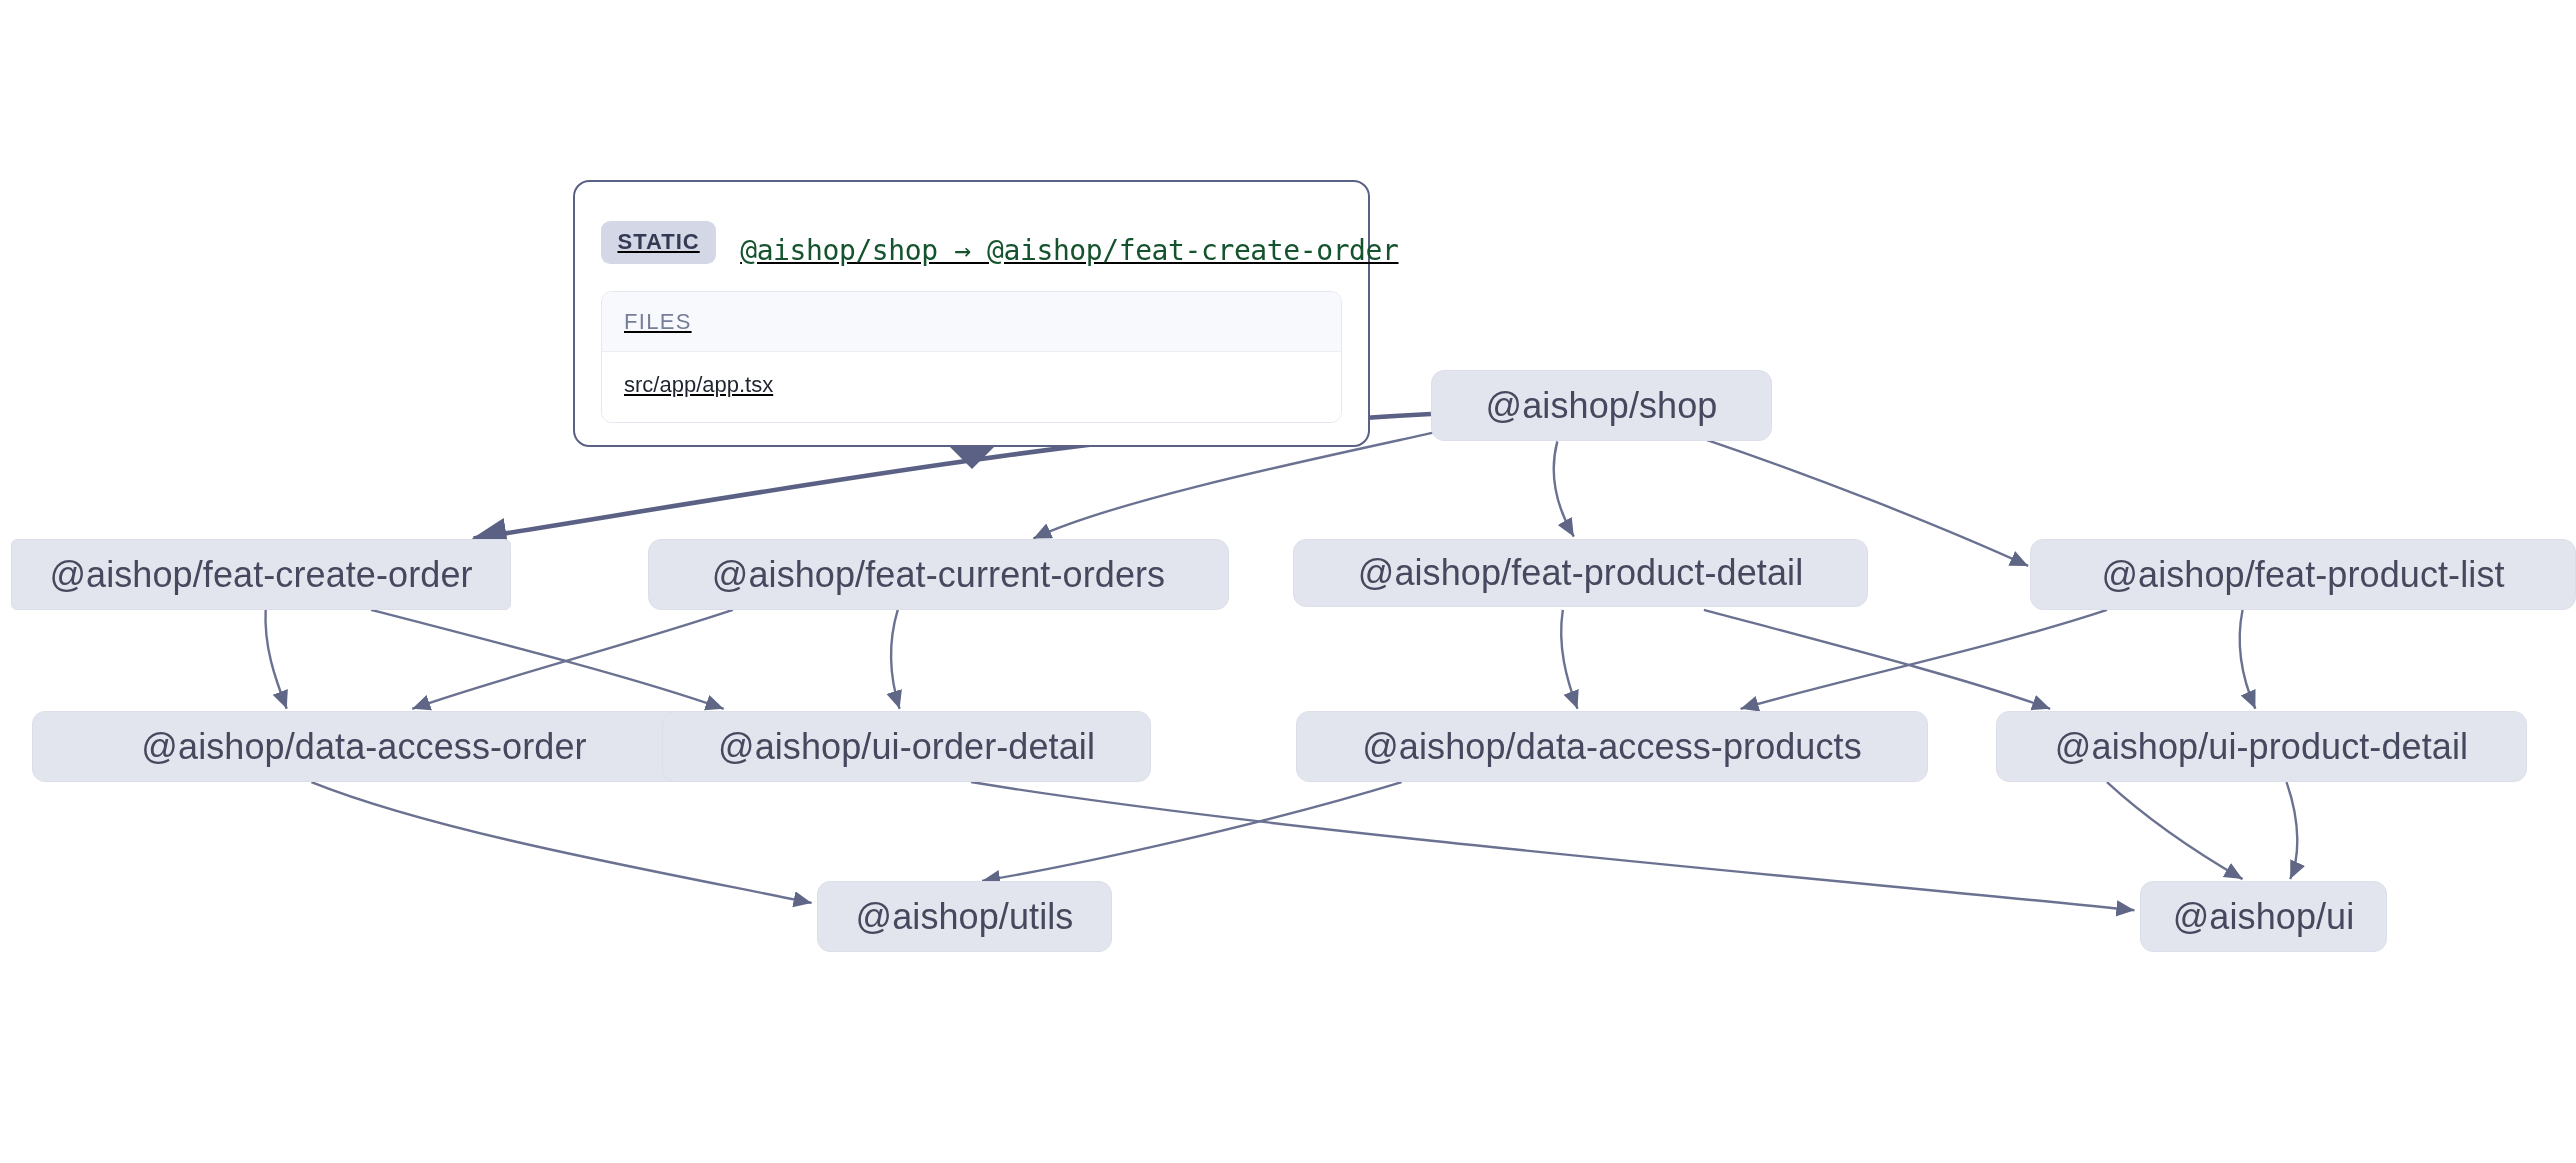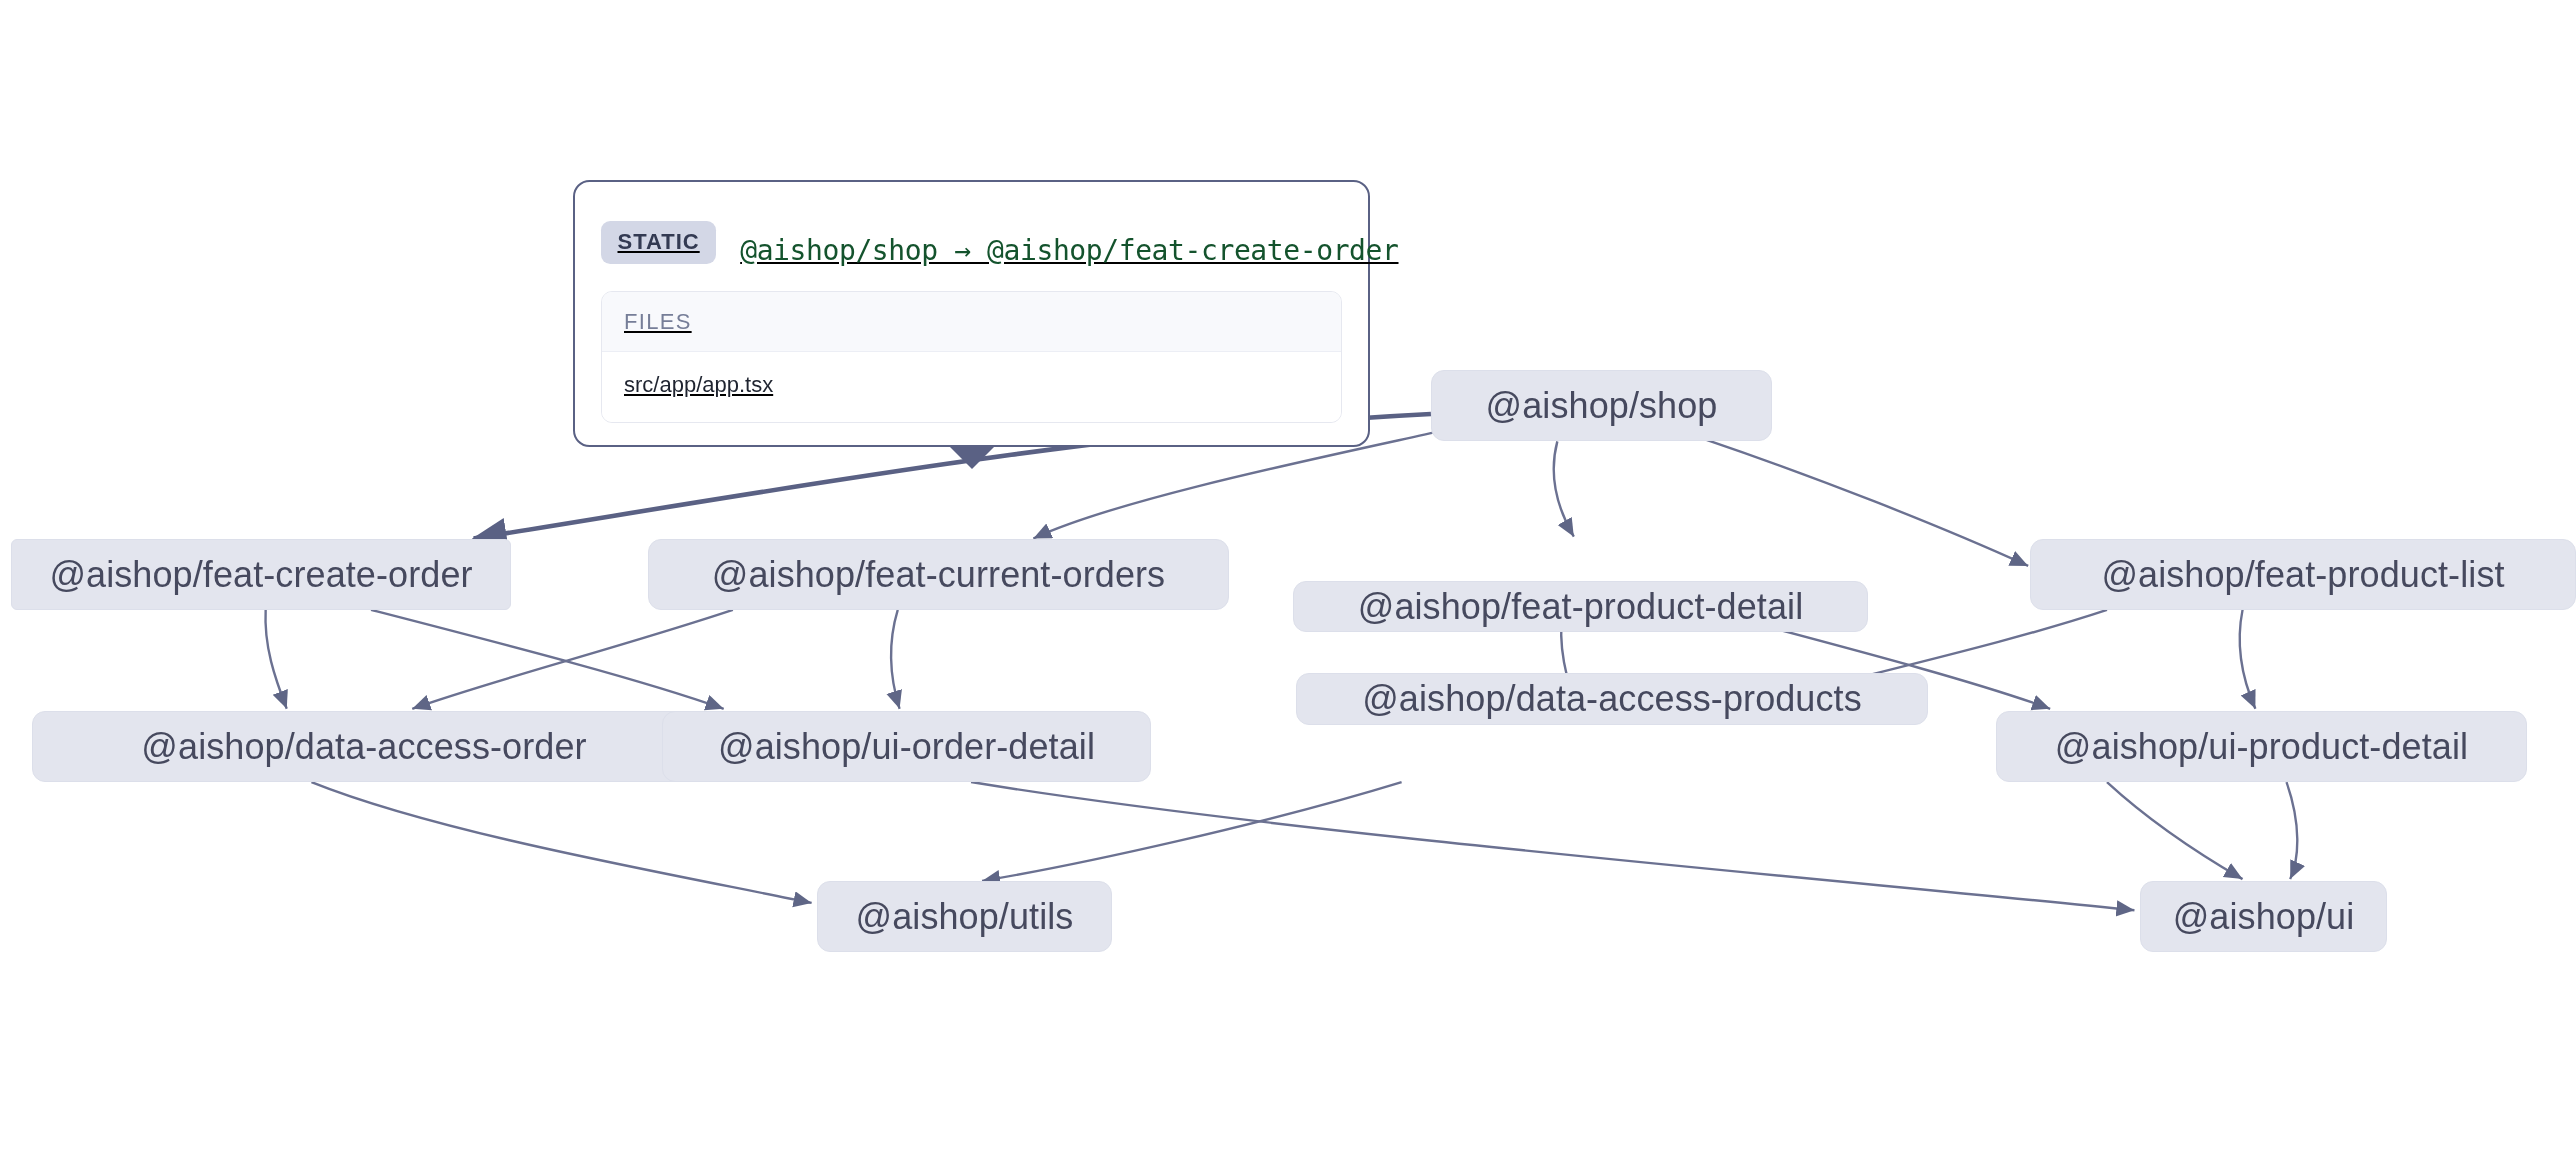--- a/index.html
+++ b/index.html
@@ -157,33 +157,33 @@
   <div id="nodes-group">
       <div class="node" style="left: 1431px; top: 370px; width: 341px; height: 71px;">
         <span class="node-label">@aishop/shop</span>
       </div>
       <div class="node" style="left: 11px; top: 539px; width: 500px; height: 71px; border-radius: 6px;">
         <span class="node-label">@aishop/feat-create-order</span>
       </div>
       <div class="node" style="left: 648px; top: 539px; width: 581px; height: 71px;">
         <span class="node-label">@aishop/feat-current-orders</span>
       </div>
-      <div class="node" style="left: 1293px; top: 539px; width: 575px; height: 51px; margin-top: 42px;">
+      <div class="node" style="left: 1293px; top: 539px; width: 575px; height: 68px;">
         <span class="node-label">@aishop/feat-product-detail</span>
       </div>
       <div class="node" style="left: 2030px; top: 539px; width: 546px; height: 71px;">
         <span class="node-label">@aishop/feat-product-list</span>
       </div>
       <div class="node" style="left: 32px; top: 711px; width: 664px; height: 71px;">
         <span class="node-label">@aishop/data-access-order</span>
       </div>
       <div class="node" style="left: 662px; top: 711px; width: 489px; height: 71px;">
         <span class="node-label">@aishop/ui-order-detail</span>
       </div>
-      <div class="node" style="left: 1296px; top: 673px; width: 632px; height: 52px;">
+      <div class="node" style="left: 1296px; top: 711px; width: 632px; height: 71px;">
         <span class="node-label">@aishop/data-access-products</span>
       </div>
       <div class="node" style="left: 1996px; top: 711px; width: 531px; height: 71px;">
         <span class="node-label">@aishop/ui-product-detail</span>
       </div>
       <div class="node" style="left: 817px; top: 881px; width: 295px; height: 71px;">
         <span class="node-label">@aishop/utils</span>
       </div>
       <div class="node" style="left: 2140px; top: 881px; width: 247px; height: 71px;">
         <span class="node-label">@aishop/ui</span>

